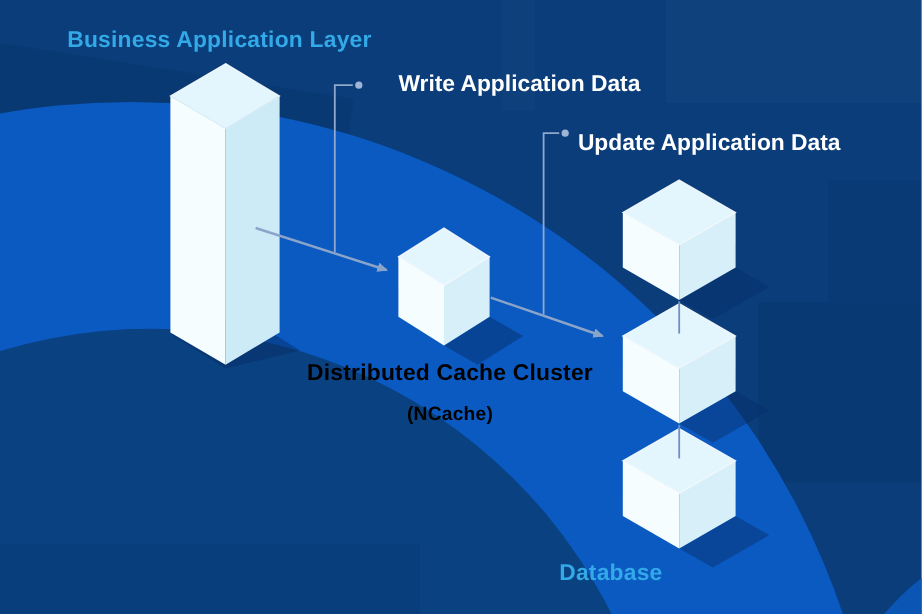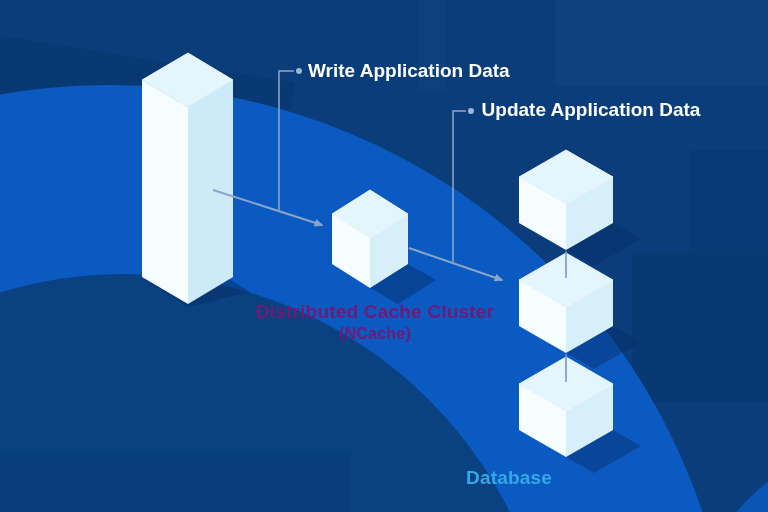--- a/index.html
+++ b/index.html
@@ -3,26 +3,26 @@
 <meta charset="utf-8">
 <style>
   html,body{margin:0;padding:0;}
   body{width:768px;height:512px;overflow:hidden;font-family:"Liberation Sans", sans-serif;}
   #stage{position:relative;width:768px;height:512px;}
   #scene{position:absolute;left:0;top:0;}
   .label{position:absolute;font-weight:bold;white-space:nowrap;}
   .cyan{letter-spacing:.2px;}
   .lbl-app{left:56px;top:23px;font-size:19px;}
   .lbl-write{left:308px;top:60px;font-size:19px;}
-  .lbl-update{left:453px;top:99px;width:276px;text-align:center;}
+  .lbl-update{left:453px;top:109px;width:276px;text-align:center;}
   .lbl-update .main{font-size:19px;}
   .lbl-update .sub{font-size:15px;margin-top:2px;}
   .lbl-cache{left:245px;top:301px;width:260px;text-align:center;}
   .lbl-cache .main{font-size:19px;}
-  .lbl-cache .sub{font-size:16px;margin-top:2px;}
+  .lbl-cache .sub{font-size:16px;margin-top:14px;}
   .lbl-db{left:466px;top:467px;width:200px;font-size:19px;}
   .edge-top{stroke:#ffffff;stroke-width:1;stroke-opacity:.85;}
   .edge-soft{stroke:#bfe2f2;stroke-width:1;stroke-opacity:.55;}
 </style>
 </head>
 <body>
 
 <div id="stage">
 
 <svg id="scene" width="768" height="512" viewBox="0 0 768 512">
@@ -87,27 +87,28 @@
 
   <polygon points="566,457 613,430 641,446 594,473" fill-opacity="0.45" fill="#062E68"></polygon>
   <g>
     <polygon points="519,384 566,411 566,457 519,430" fill="#F6FDFF"></polygon>
     <polygon points="566,411 613,384 613,430 566,457" fill="#D7EFF9"></polygon>
     <polygon points="566,357 613,384 566,411 519,384" class="edge-top" fill="#E4F6FD"></polygon>
   </g>
   <line x1="566" y1="354" x2="566" y2="382" stroke="#6D8FC4" stroke-width="1.5"></line>
 </svg>
 
+<div class="label cyan lbl-app" style="color: rgb(51, 169, 232);">Business Application Layer</div>
 
-<div class="label lbl-write" style="color: rgb(255, 255, 255);">Write Application Data</div>
+<div class="label lbl-write" style="color: rgb(255, 255, 255); margin-left: 24px;">Write Application Data</div>
 
 <div class="label lbl-update" style="color: rgb(255, 255, 255);">
   <div class="main">Update Application Data</div>
 </div>
 
-<div class="label cyan lbl-cache" style="color: #701a75;">
+<div class="label cyan lbl-cache" style="color: #000000;">
   <div class="main">Distributed Cache Cluster</div>
   <div class="sub">(NCache)</div>
 </div>
 
 <div class="label cyan lbl-db" style="color: rgb(51, 169, 232);">Database</div>
 
 </div>
 
 </body></html>

